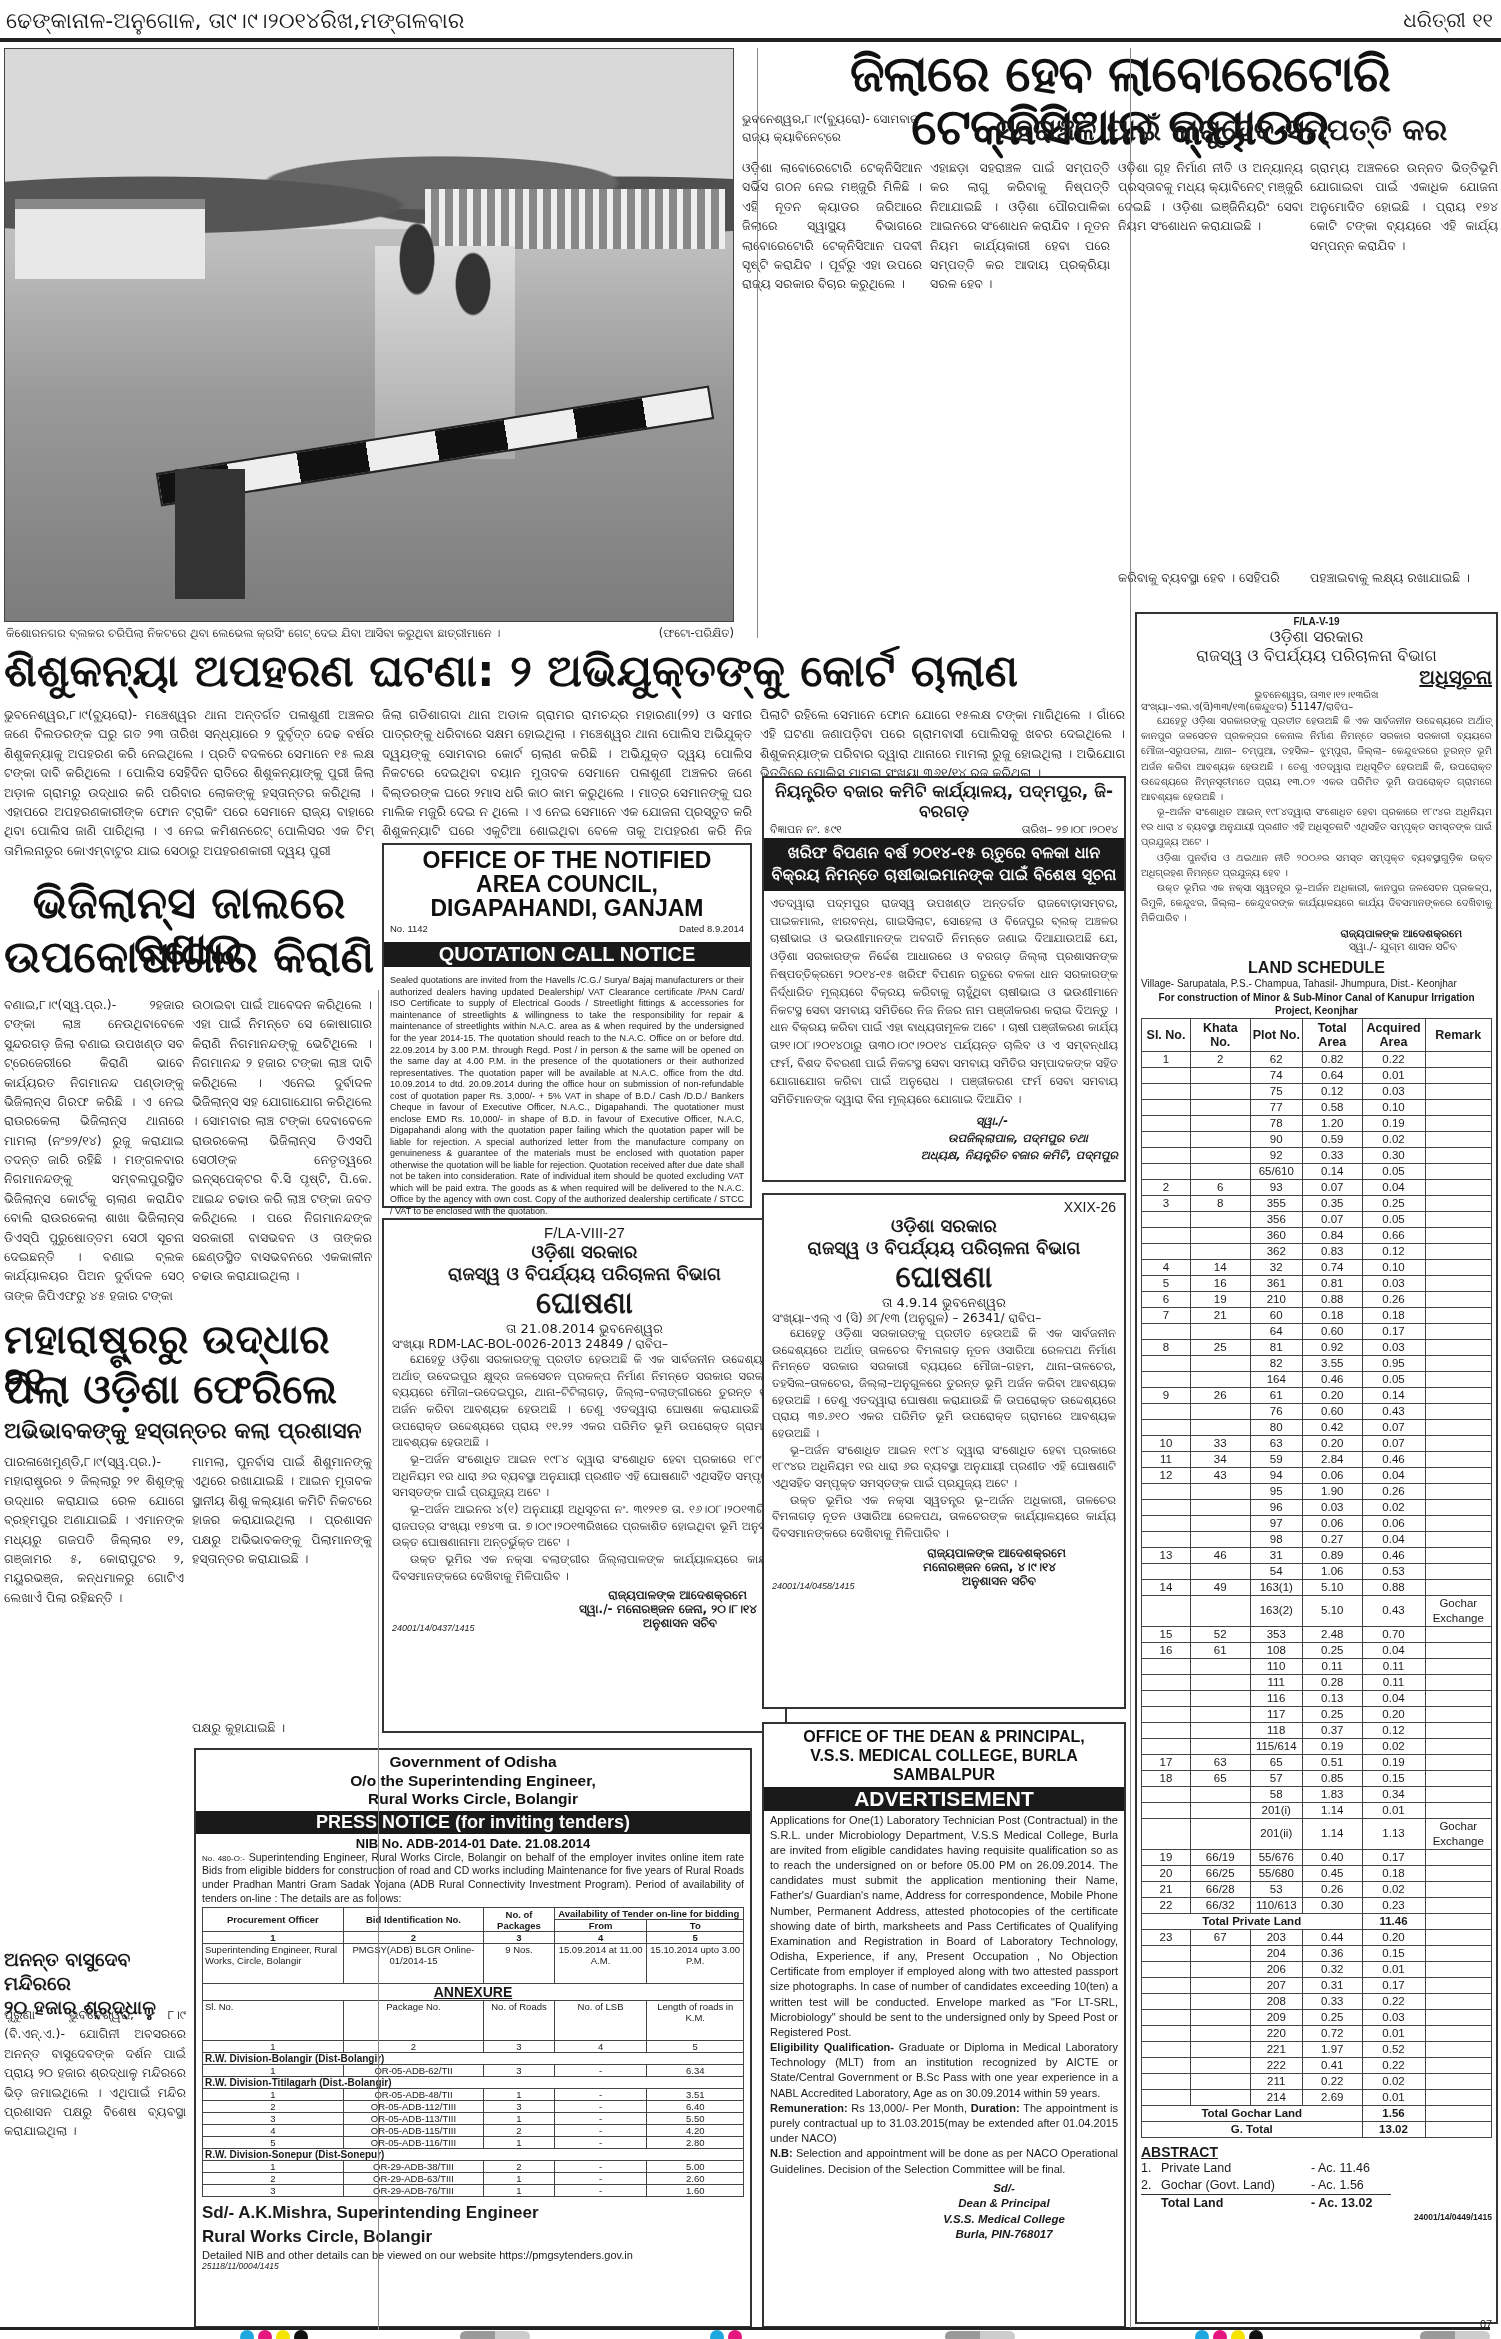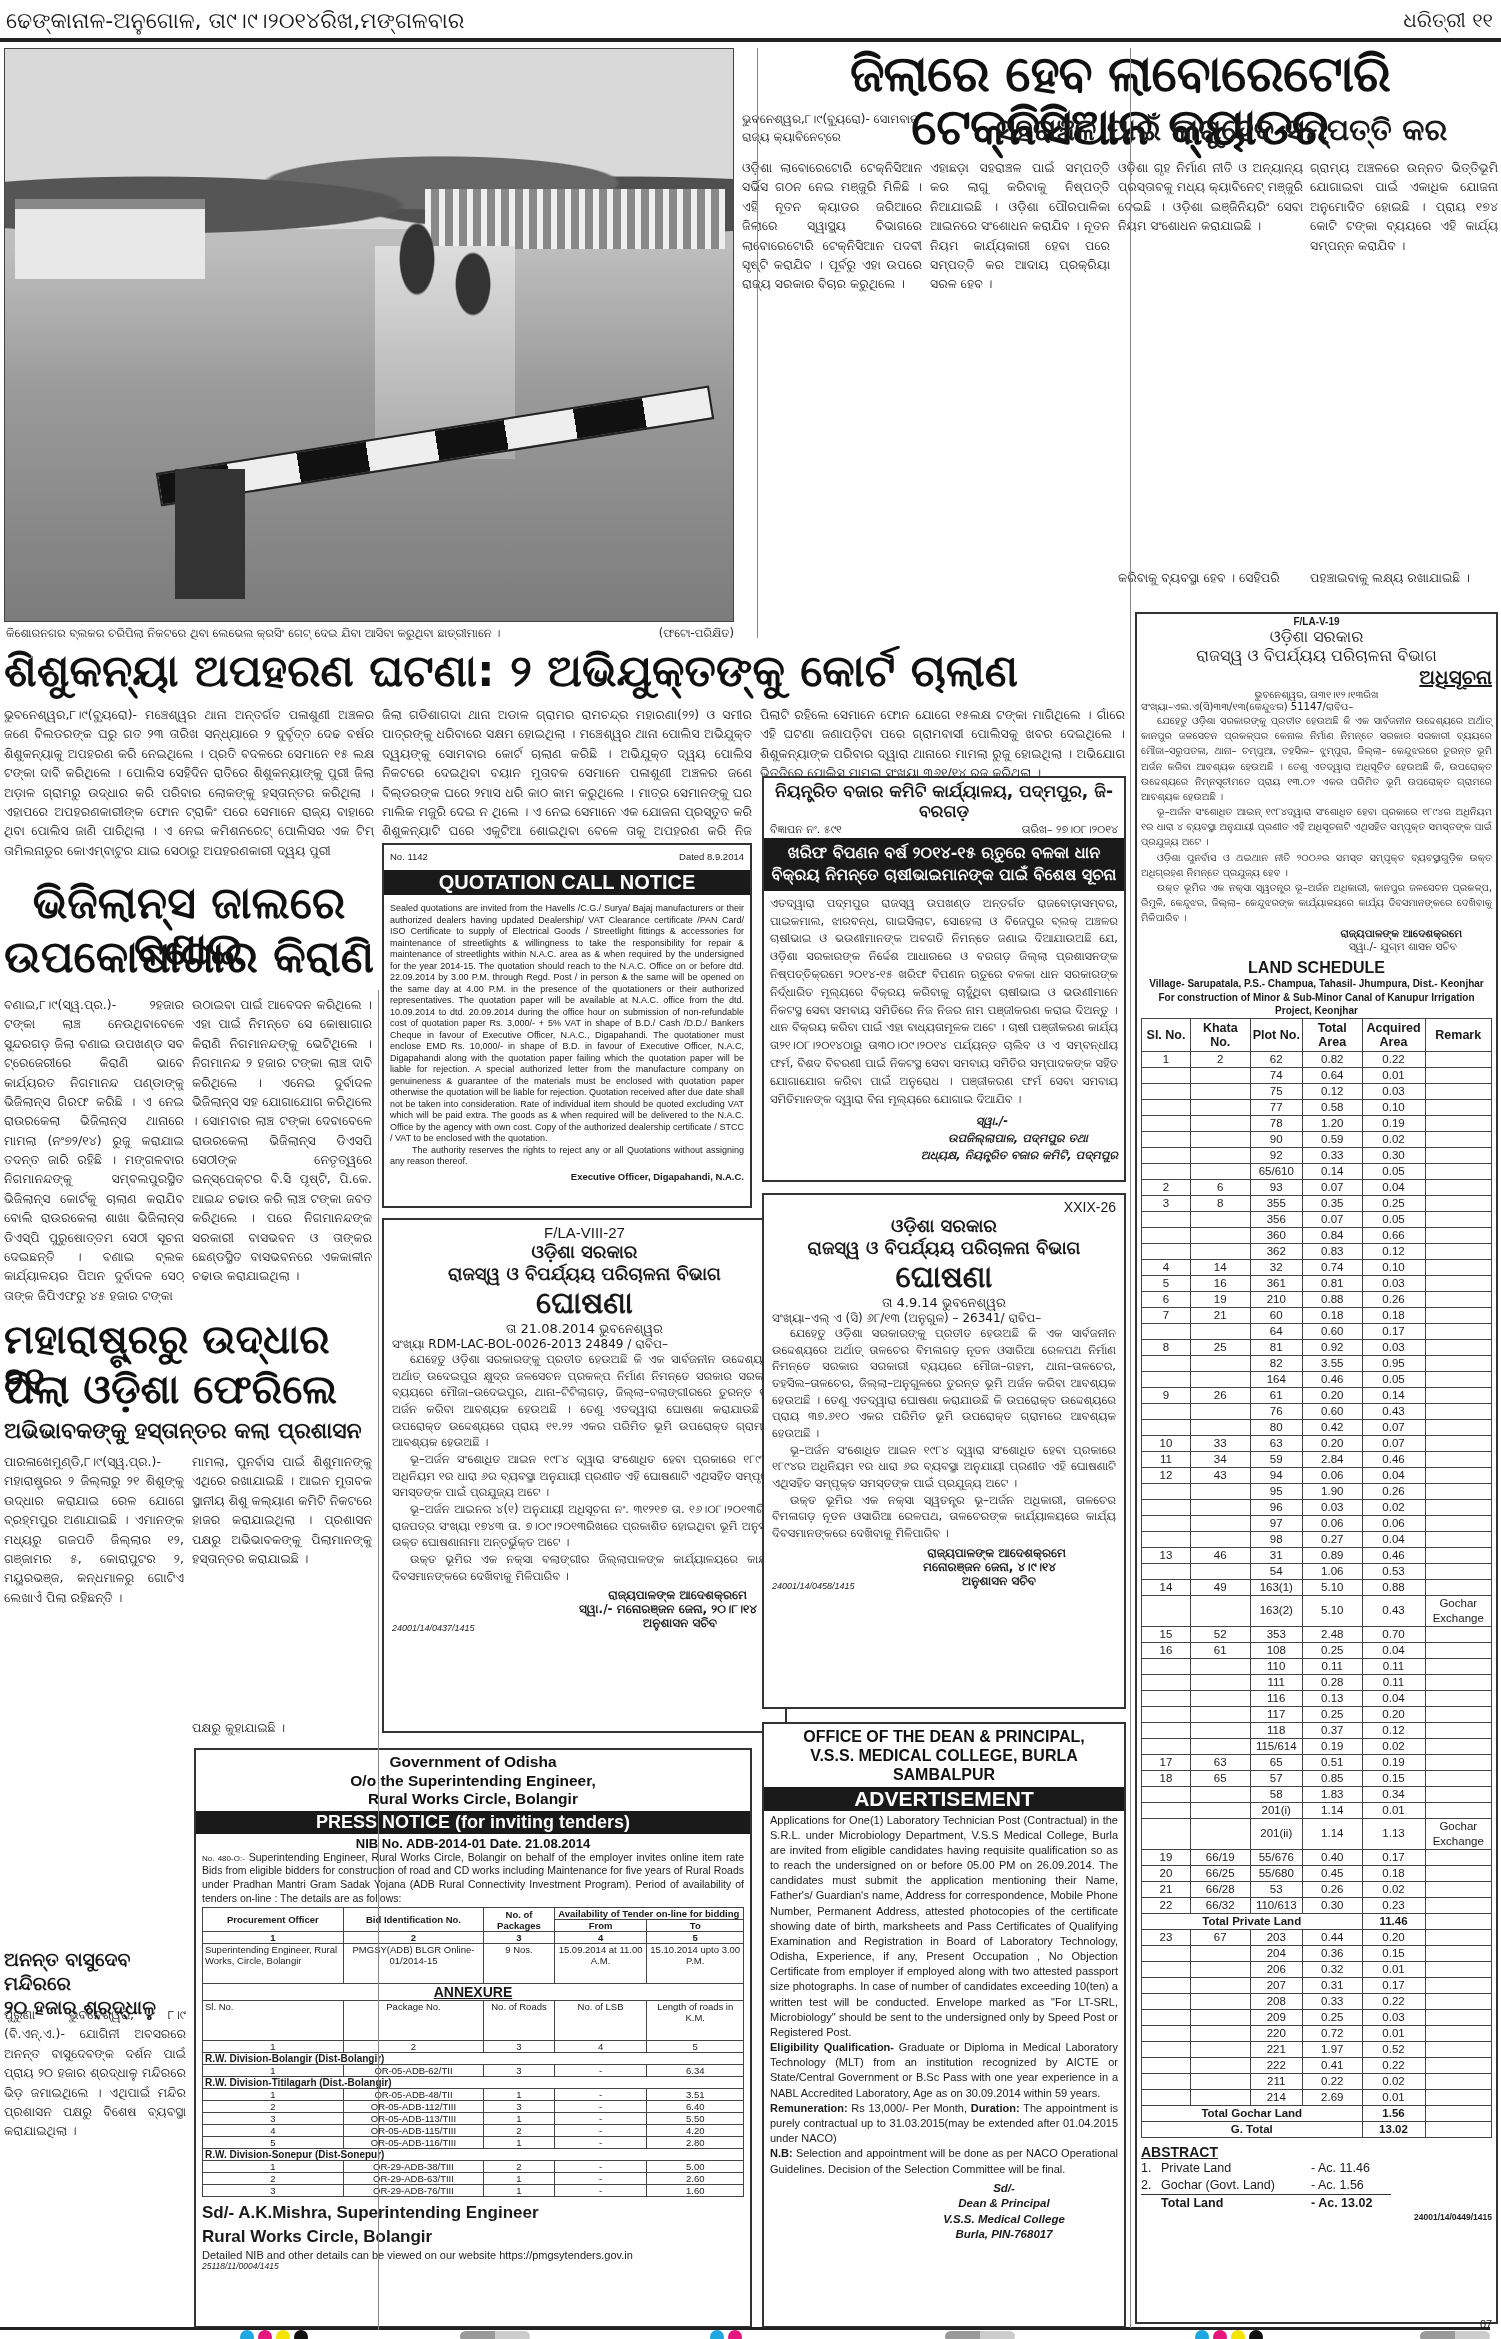--- a/index.html
+++ b/index.html
@@ -85,20 +85,21 @@
 <div class="col body-text" style="left:192px;top:1452px;width:180px;height:262px;overflow:hidden">ମାମଲା, ପୁନର୍ବାସ ପାଇଁ ଶିଶୁମାନଙ୍କୁ ଏଥିରେ ରଖାଯାଇଛି । ଆଇନ ମୁତାବକ ସ୍ଥାନୀୟ ଶିଶୁ କଲ୍ୟାଣ କମିଟି ନିକଟରେ ହାଜର କରାଯାଇଥିଲା । ପ୍ରଶାସନ ପକ୍ଷରୁ ଅଭିଭାବକଙ୍କୁ ପିଲାମାନଙ୍କୁ ହସ୍ତାନ୍ତର କରାଯାଇଛି ।</div>
 <div class="col body-text" style="left:192px;top:1718px;width:180px">ପକ୍ଷରୁ କୁହାଯାଇଛି ।</div>
 
 <div class="abs" style="left:4px;top:1948px;width:185px;font-size:19px;font-weight:bold;line-height:1.25">
   <div>ଅନନ୍ତ ବାସୁଦେବ ମନ୍ଦିରରେ</div>
   <div>୨୦ ହଜାର ଶ୍ରଦ୍ଧାଳୁ</div>
 </div>
 <div class="col body-text" style="left:4px;top:2005px;width:182px;height:320px;overflow:hidden">ପୁରୁଣା ଭୁବନେଶ୍ୱର, ୮।୯ (ବି.ଏନ୍.ଏ.)- ଯୋଗିନୀ ଅବସରରେ ଅନନ୍ତ ବାସୁଦେବଙ୍କ ଦର୍ଶନ ପାଇଁ ପ୍ରାୟ ୨୦ ହଜାର ଶ୍ରଦ୍ଧାଳୁ ମନ୍ଦିରରେ ଭିଡ଼ ଜମାଇଥିଲେ । ଏଥିପାଇଁ ମନ୍ଦିର ପ୍ରଶାସନ ପକ୍ଷରୁ ବିଶେଷ ବ୍ୟବସ୍ଥା କରାଯାଇଥିଲା ।</div>
 
 <div class="ad" style="left:382px;top:843px;width:370px;height:365px;padding:3px 6px">
+  <div class="ttl" style="font-size:23px;line-height:1.05">OFFICE OF THE NOTIFIED AREA COUNCIL, DIGAPAHANDI, GANJAM</div>
   <div class="en" style="font-size:9.5px;margin-top:3px;overflow:hidden">
     <span>No. 1142</span>
     <span style="float:right">Dated 8.9.2014</span>
   </div>
   <div class="bar" style="font-size:20px;margin:8px -6px;padding:1px 0">QUOTATION CALL NOTICE</div>
   <div class="small-en" style="font-size:9px;line-height:1.28">Sealed quotations are invited from the Havells /C.G./ Surya/ Bajaj manufacturers or their authorized dealers having updated Dealership/ VAT Clearance certificate /PAN Card/ ISO Certificate to supply of Electrical Goods / Streetlight fittings &amp; accessories for maintenance of streetlights &amp; willingness to take the responsibility for repair &amp; maintenance of streetlights within N.A.C. area as &amp; when required by the undersigned for the year 2014-15. The quotation should reach to the N.A.C. Office on or before dtd. 22.09.2014 by 3.00 P.M. through Regd. Post / in person &amp; the same will be opened on the same day at 4.00 P.M. in the presence of the quotationers or their authorized representatives. The quotation paper will be available at N.A.C. office from the dtd. 10.09.2014 to dtd. 20.09.2014 during the office hour on submission of non-refundable cost of quotation paper Rs. 3,000/- + 5% VAT in shape of B.D./ Cash /D.D./ Bankers Cheque in favour of Executive Officer, N.A.C., Digapahandi. The quotationer must enclose EMD Rs. 10,000/- in shape of B.D. in favour of Executive Officer, N.A.C, Digapahandi along with the quotation paper failing which the quotation paper will be liable for rejection. A special authorized letter from the manufacture company on genuineness &amp; guarantee of the materials must be enclosed with quotation paper otherwise the quotation will be liable for rejection. Quotation received after due date shall not be taken into consideration. Rate of individual item should be quoted excluding VAT which will be paid extra. The goods as &amp; when required will be delivered to the N.A.C. Office by the agency with own cost. Copy of the authorized dealership certificate / STCC / VAT to be enclosed with the quotation.</div>
   <div class="small-en" style="font-size:9px;line-height:1.28;text-indent:22px">The authority reserves the rights to reject any or all Quotations without assigning any reason thereof.</div>
   <div class="en" style="font-size:9.5px;font-weight:bold;text-align:right;margin-top:3px">Executive Officer, Digapahandi, N.A.C.</div>
 </div>
 
@@ -333,21 +334,21 @@
   <div style="text-align:right;font-size:20px;font-weight:bold;text-decoration:underline">ଅଧିସୂଚନା</div>
   <div style="text-align:center;font-size:10px">ଭୁବନେଶ୍ୱର, ତା୩୧।୧୨।୧୩ରିଖ</div>
   <div style="font-size:10px">ସଂଖ୍ୟା–ଏଲ.ଏ(ସି)୩୩/୧୩(କେନ୍ଦୁଝର) 51147/ରାବିପ–</div>
   <div class="body-text" style="font-size:9.8px;line-height:1.55;text-indent:16px">ଯେହେତୁ ଓଡ଼ିଶା ସରକାରଙ୍କୁ ପ୍ରତୀତ ହେଉଅଛି କି ଏକ ସାର୍ବଜନୀନ ଉଦ୍ଦେଶ୍ୟରେ ଅର୍ଥାତ୍ କାନପୁର ଜଳସେଚନ ପ୍ରକଳ୍ପର କେନାଲ ନିର୍ମାଣ ନିମନ୍ତେ ସରକାର ସରକାରୀ ବ୍ୟୟରେ ମୌଜା–ସରୁପତଳା, ଥାନା– ଚମ୍ପୁଆ, ତହସିଲ– ଝୁମ୍ପୁରା, ଜିଲ୍ଲା– କେନ୍ଦୁଝରରେ ତୁରନ୍ତ ଭୂମି ଅର୍ଜନ କରିବା ଆବଶ୍ୟକ ହେଉଅଛି । ତେଣୁ ଏତଦ୍ୱାରା ଅଧିସୂଚିତ ହେଉଅଛି କି, ଉପରୋକ୍ତ ଉଦ୍ଦେଶ୍ୟରେ ନିମ୍ନସୂଚୀମତେ ପ୍ରାୟ ୧୩.୦୨ ଏକର ପରିମିତ ଭୂମି ଉପରୋକ୍ତ ଗ୍ରାମରେ ଆବଶ୍ୟକ ହେଉଅଛି ।</div>
   <div class="body-text" style="font-size:9.8px;line-height:1.55;text-indent:16px">ଭୂ–ଅର୍ଜନ ସଂଶୋଧିତ ଆଇନ୍ ୧୯୮୪ଦ୍ୱାରା ସଂଶୋଧିତ ହେବା ପ୍ରକାରେ ୧୮୯୪ର ଅଧିନିୟମ ୧ର ଧାରା ୪ ବ୍ୟବସ୍ଥା ଅନୁଯାୟୀ ପ୍ରଣୀତ ଏହି ଅଧିସୂଚନାଟି ଏଥିସହିତ ସମ୍ପୃକ୍ତ ସମସ୍ତଙ୍କ ପାଇଁ ପ୍ରଯୁଜ୍ୟ ଅଟେ ।</div>
   <div class="body-text" style="font-size:9.8px;line-height:1.55;text-indent:16px">ଓଡ଼ିଶା ପୁନର୍ବାସ ଓ ଥଇଥାନ ନୀତି ୨୦୦୬ର ସମସ୍ତ ସମ୍ପୃକ୍ତ ବ୍ୟବସ୍ଥାଗୁଡ଼ିକ ଉକ୍ତ ଅଧିଗ୍ରହଣ ନିମନ୍ତେ ପ୍ରଯୁଜ୍ୟ ହେବ ।</div>
   <div class="body-text" style="font-size:9.8px;line-height:1.55;text-indent:16px">ଉକ୍ତ ଭୂମିର ଏକ ନକ୍ସା ସ୍ୱତନ୍ତ୍ର ଭୂ–ଅର୍ଜନ ଅଧିକାରୀ, କାନପୁର ଜଳସେଚନ ପ୍ରକଳ୍ପ, ରିମୁଳି, କେନ୍ଦୁଝର, ଜିଲ୍ଲା– କେନ୍ଦୁଝରଙ୍କ କାର୍ଯ୍ୟାଳୟରେ କାର୍ଯ୍ୟ ଦିବସମାନଙ୍କରେ ଦେଖିବାକୁ ମିଳିପାରିବ ।</div>
   <div style="text-align:right;font-size:10.5px;font-weight:bold;padding-right:30px;margin-top:2px">ରାଜ୍ୟପାଳଙ୍କ ଆଦେଶକ୍ରମେ</div>
   <div style="text-align:right;font-size:10.5px;padding-right:35px">ସ୍ୱା./- ଯୁଗ୍ମ ଶାସନ ସଚିବ</div>
   <div class="en" style="text-align:center;font-size:16px;font-weight:bold;font-variant:small-caps;margin-top:6px">LAND SCHEDULE</div>
-  <div class="en" style="text-align:center;font-size:10px;font-weight:bold;line-height:1.35">Village- Sarupatala, P.S.- Champua, Tahasil- Jhumpura, Dist.- Keonjhar</div>
+  <div class="en" style="font-size:10px;font-weight:normal;line-height:1.35">Village- Sarupatala, P.S.- Champua, Tahasil- Jhumpura, Dist.- Keonjhar</div>
   <div class="en" style="text-align:center;font-size:10px;font-weight:bold;line-height:1.35;padding:0 8px">For construction of Minor &amp; Sub-Minor Canal of Kanupur Irrigation Project, Keonjhar</div>
   <table class="land">
     <thead>
       <tr>
         <th style="width:14%">Sl. No.</th>
         <th style="width:17%">Khata No.</th>
         <th style="width:15%">Plot No.</th>
         <th style="width:17%">Total Area</th>
         <th style="width:18%">Acquired Area</th>
         <th>Remark</th>

